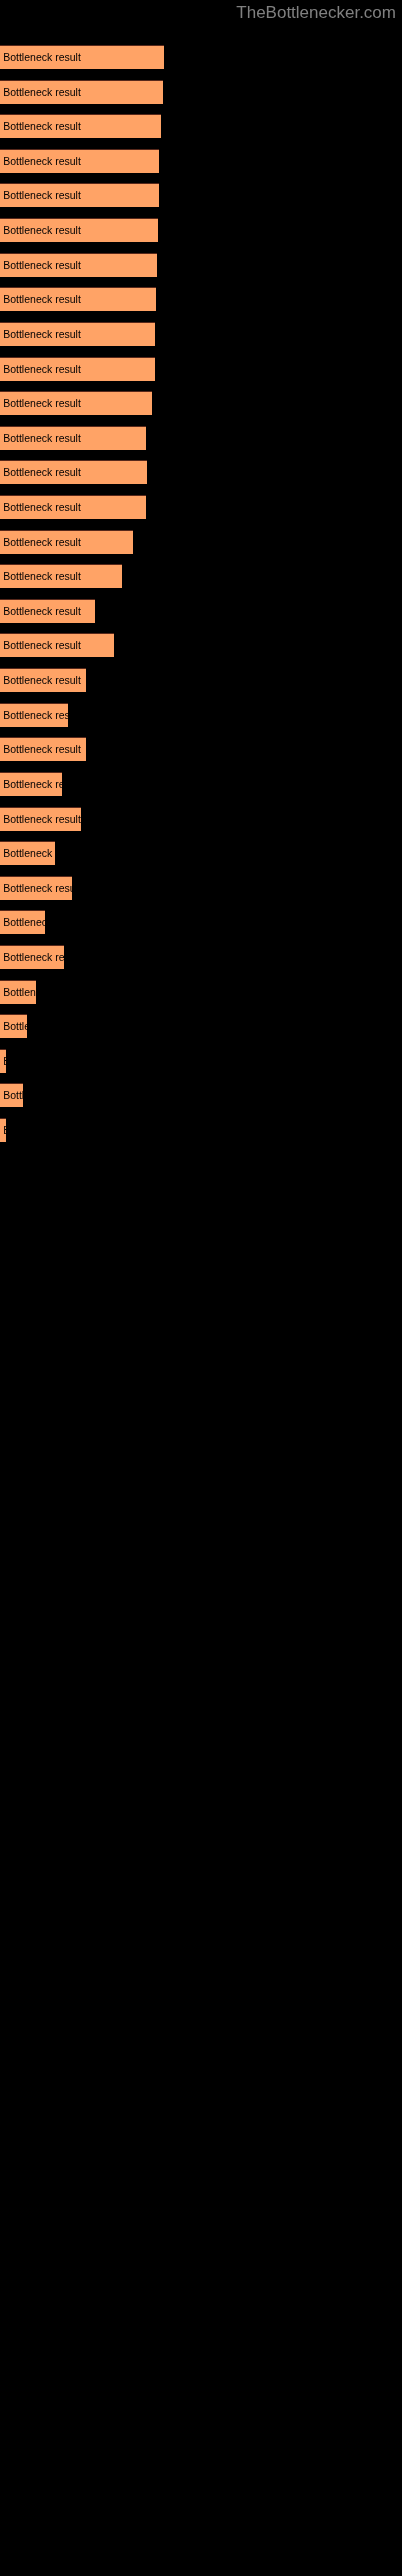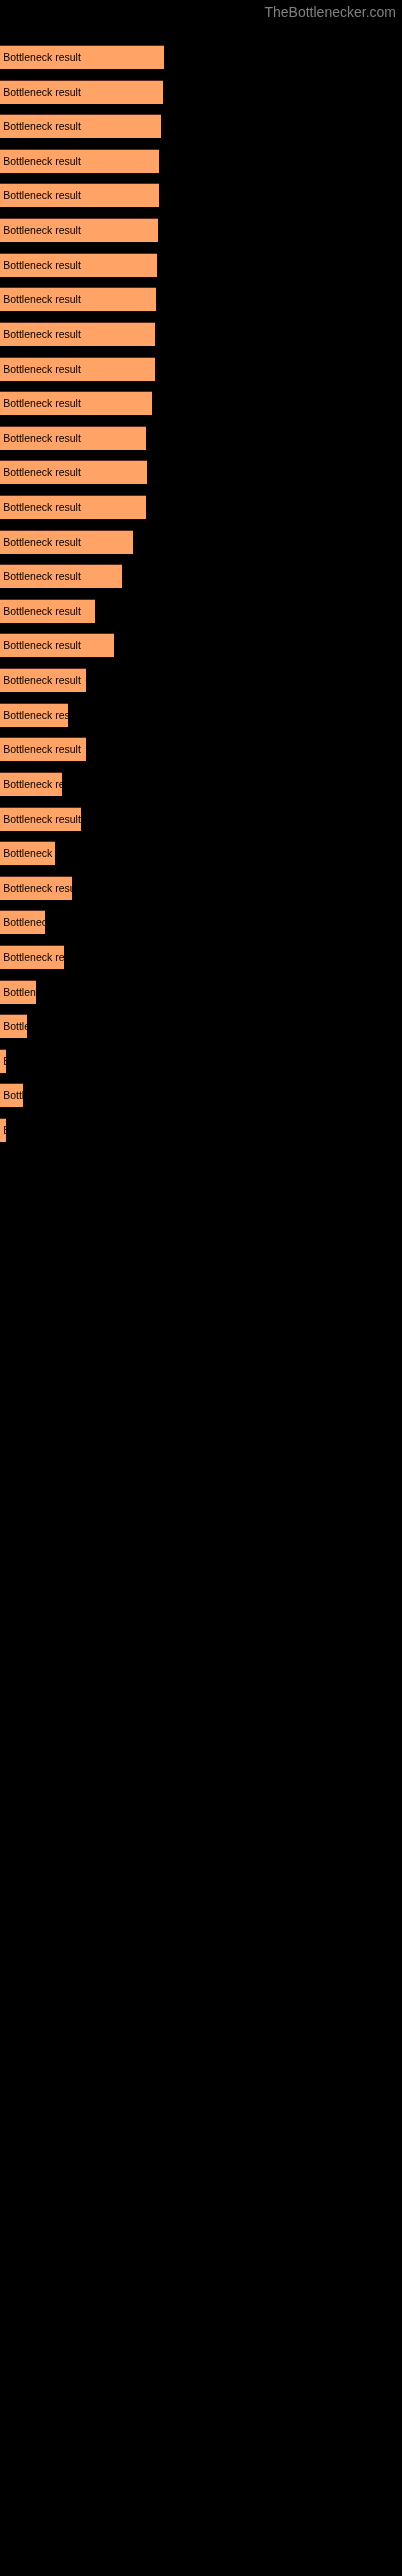--- a/index.html
+++ b/index.html
@@ -17,21 +17,21 @@
     height:2576px;
     background:#000000;
   }
   #site-title {
     position:absolute;
     top:1.6px;
     left:0;
     width:396px;
     text-align:right;
     font-family:"Liberation Sans", sans-serif;
-    font-size:14px;
+    font-size:17px;
     line-height:21px;
     color:#808080;
     letter-spacing:0px;
     white-space:nowrap;
   }
   #chart {
     position:absolute;
     top:45px;
     left:0;
     width:403px;

